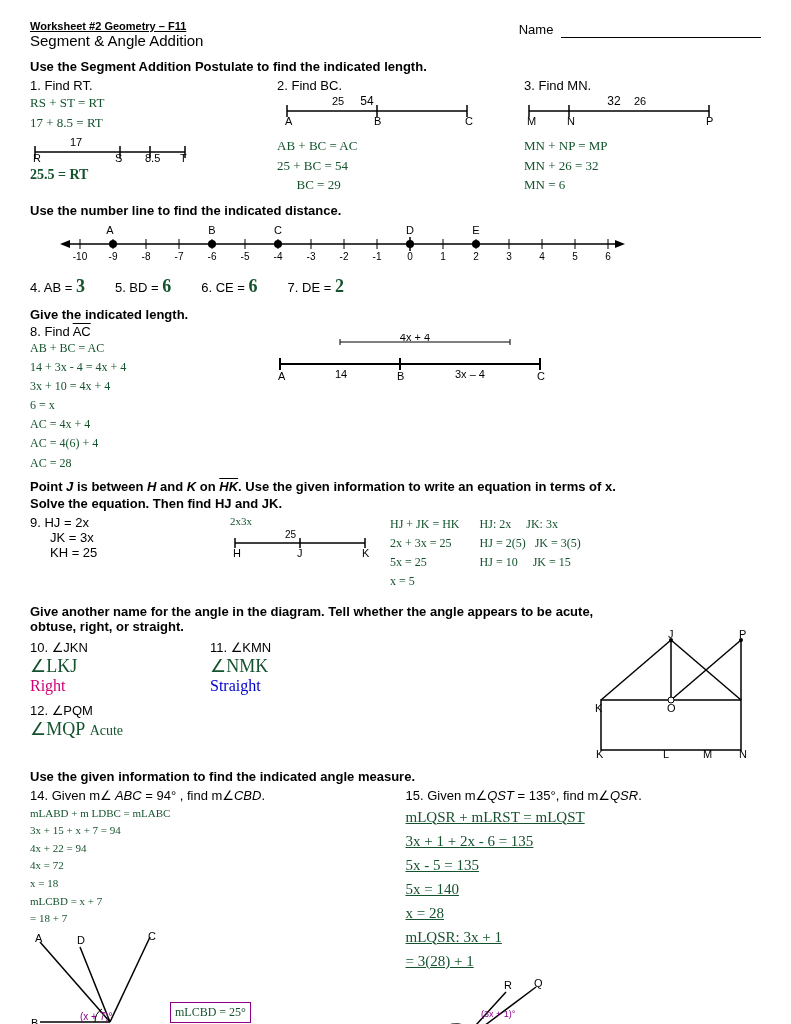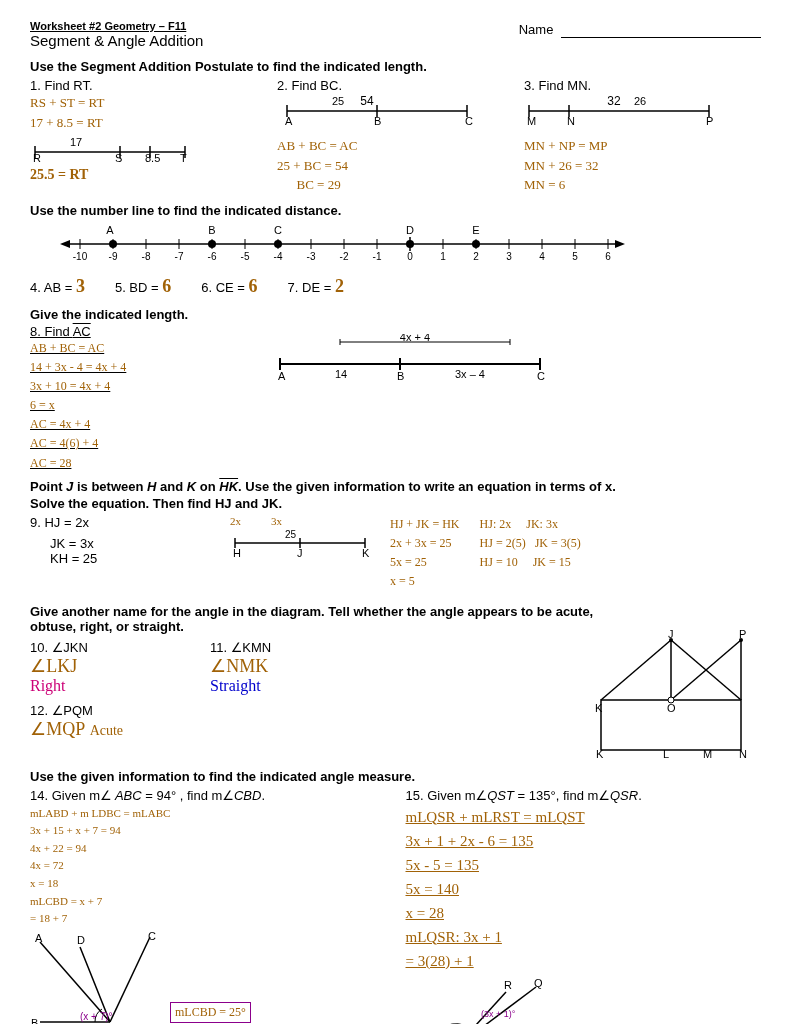--- a/index.html
+++ b/index.html
@@ -11,21 +11,21 @@
       font-size: 13px;
       color: #000;
       padding: 20px 30px;
     }
     .title-row {
       display: flex;
       justify-content: space-between;
       align-items: flex-start;
       margin-bottom: 2px;
     }
-    .handwritten { color: #a16207; font-family: 'Comic Sans MS', cursive; }
+    .handwritten { color: #14532d; font-family: 'Comic Sans MS', cursive; }
   </style>
 </head>
 <body>
 
 <div class="title-row">
   <div>
     <div style="font-weight:bold;font-size:11px;text-decoration:underline;">Worksheet #2 Geometry – F11</div>
     <div style="font-size:15px;">Segment &amp; Angle Addition</div>
   </div>
   <div style="font-size:13px;padding-top:2px;">
@@ -187,21 +187,21 @@
     <div>
       <span style="font-size:13px;">7.  DE = </span>
       <span class="handwritten" style="font-size:18px;font-weight:bold;">2</span>
     </div>
   </div>
 </div>
 
 <div style="margin-top:4px;">
   <div style="font-weight:bold;font-size:13px;">Give the indicated length.</div>
   <div style="display:flex;gap:20px;align-items:flex-start;margin-top:2px;">
-    <div style="width:220px;text-decoration:underline;">
+    <div style="width:220px;">
       <div style="font-size:13px;">8. Find <span style="text-decoration:overline;">AC</span></div>
       <div class="handwritten" style="font-size:12px;line-height:1.6;">
         AB + BC = AC<br>
         14 + 3x - 4 = 4x + 4<br>
         3x + 10 = 4x + 4<br>
         6 = x<br>
         AC = 4x + 4<br>
         AC = 4(6) + 4<br>
         AC = 28
       </div>
@@ -227,26 +227,26 @@
     </div>
   </div>
 </div>
 
 <div style="margin-top:6px;">
   <div style="font-size:13px;font-weight:bold;margin-bottom:2px;">Point <em>J</em> is between <em>H</em> and <em>K</em> on <span style="text-decoration:overline;font-style:italic;">HK</span>.  Use the given information to write an equation in terms of x.</div>
   <div style="font-size:13px;font-weight:bold;margin-bottom:4px;">Solve the equation.  Then find HJ and JK.</div>
   <div style="display:flex;gap:20px;align-items:flex-start;">
     <div style="width:180px;">
       <div style="font-size:13px;">9.  HJ = 2x</div>
-      <div style="font-size:13px;margin-left:20px;margin-top:6px;">JK = 3x</div>
+      <div style="font-size:13px;margin-left:20px;">JK = 3x</div>
       <div style="font-size:13px;margin-left:20px;">KH = 25</div>
     </div>
 
     <div style="margin-top:0px;">
-      <div class="handwritten" style="font-size:11px;display:flex;gap:30px;margin-bottom:2px;">
+      <div class="handwritten" style="font-size:11px;display:flex;margin-bottom:2px;">
         <span>2x</span>
         <span>3x</span>
       </div>
       <svg width="140" height="30">
         <line x1="5" y1="14" x2="135" y2="14" stroke="black" stroke-width="1.5"></line>
         <line x1="5" y1="9" x2="5" y2="19" stroke="black" stroke-width="1.5"></line>
         <line x1="70" y1="9" x2="70" y2="19" stroke="black" stroke-width="1.5"></line>
         <line x1="135" y1="9" x2="135" y2="19" stroke="black" stroke-width="1.5"></line>
         <text x="3" y="28" font-size="11">H</text>
         <text x="67" y="28" font-size="11">J</text>

